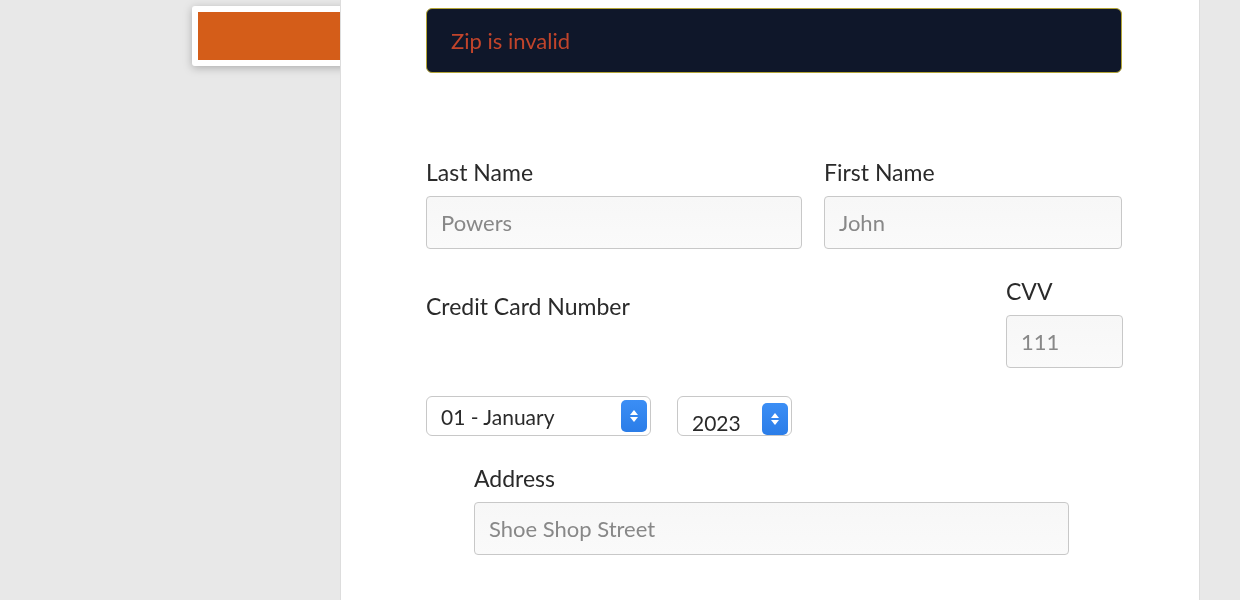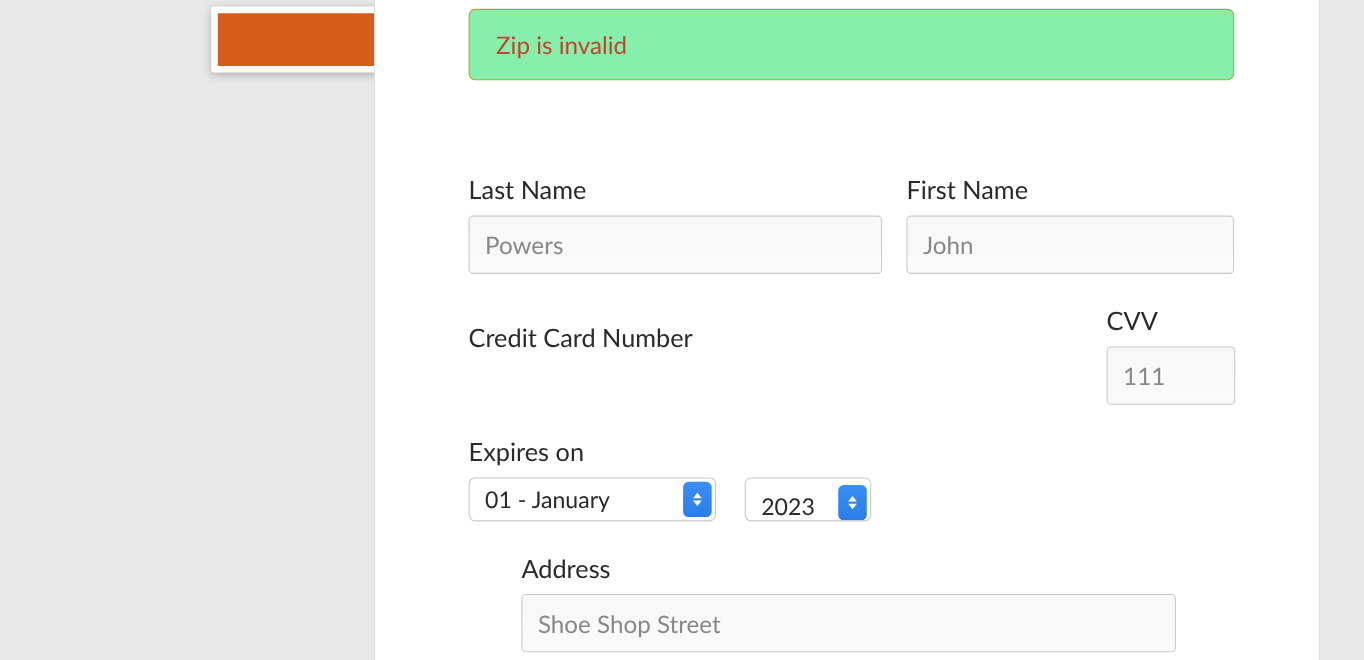--- a/index.html
+++ b/index.html
@@ -23,21 +23,21 @@
       height: 600px;
       background: #fff;
       border-left: 1px solid #ddd;
       border-right: 1px solid #ddd;
       padding-left: 85px;
       padding-right: 75px;
       padding-top: 8px;
     }
     .error-box {
       border: 1px solid #b3a436;
-      background: #86efac;
+      background: #0f172a;
       border-radius: 6px;
       padding: 18px 24px;
       margin-bottom: 85px;
       width: 696px;
     }
     .error-text {
       color: #c1442b;
       font-size: 22px;
       font-weight: 400;
     }
@@ -157,21 +157,20 @@
     <div class="form-group fg-cc">
       <label class="form-label">Credit Card Number</label>
     </div>
     <div class="form-group fg-cvv">
       <label class="form-label">CVV</label>
       <input class="form-input" type="text" value="111" style="">
     </div>
   </div>
 
   <div class="form-group expires-group">
-    <label class="form-label">Expires on</label>
     <div class="selects-row">
       <div class="select-wrapper sel-month">
         <span class="select-text">01 - January</span>
         <div class="select-chevrons">
           <div class="chev chev-up"></div>
           <div class="chev chev-down"></div>
         </div>
       </div>
       <div class="select-wrapper sel-year">
         <span class="select-text">2023</span>

